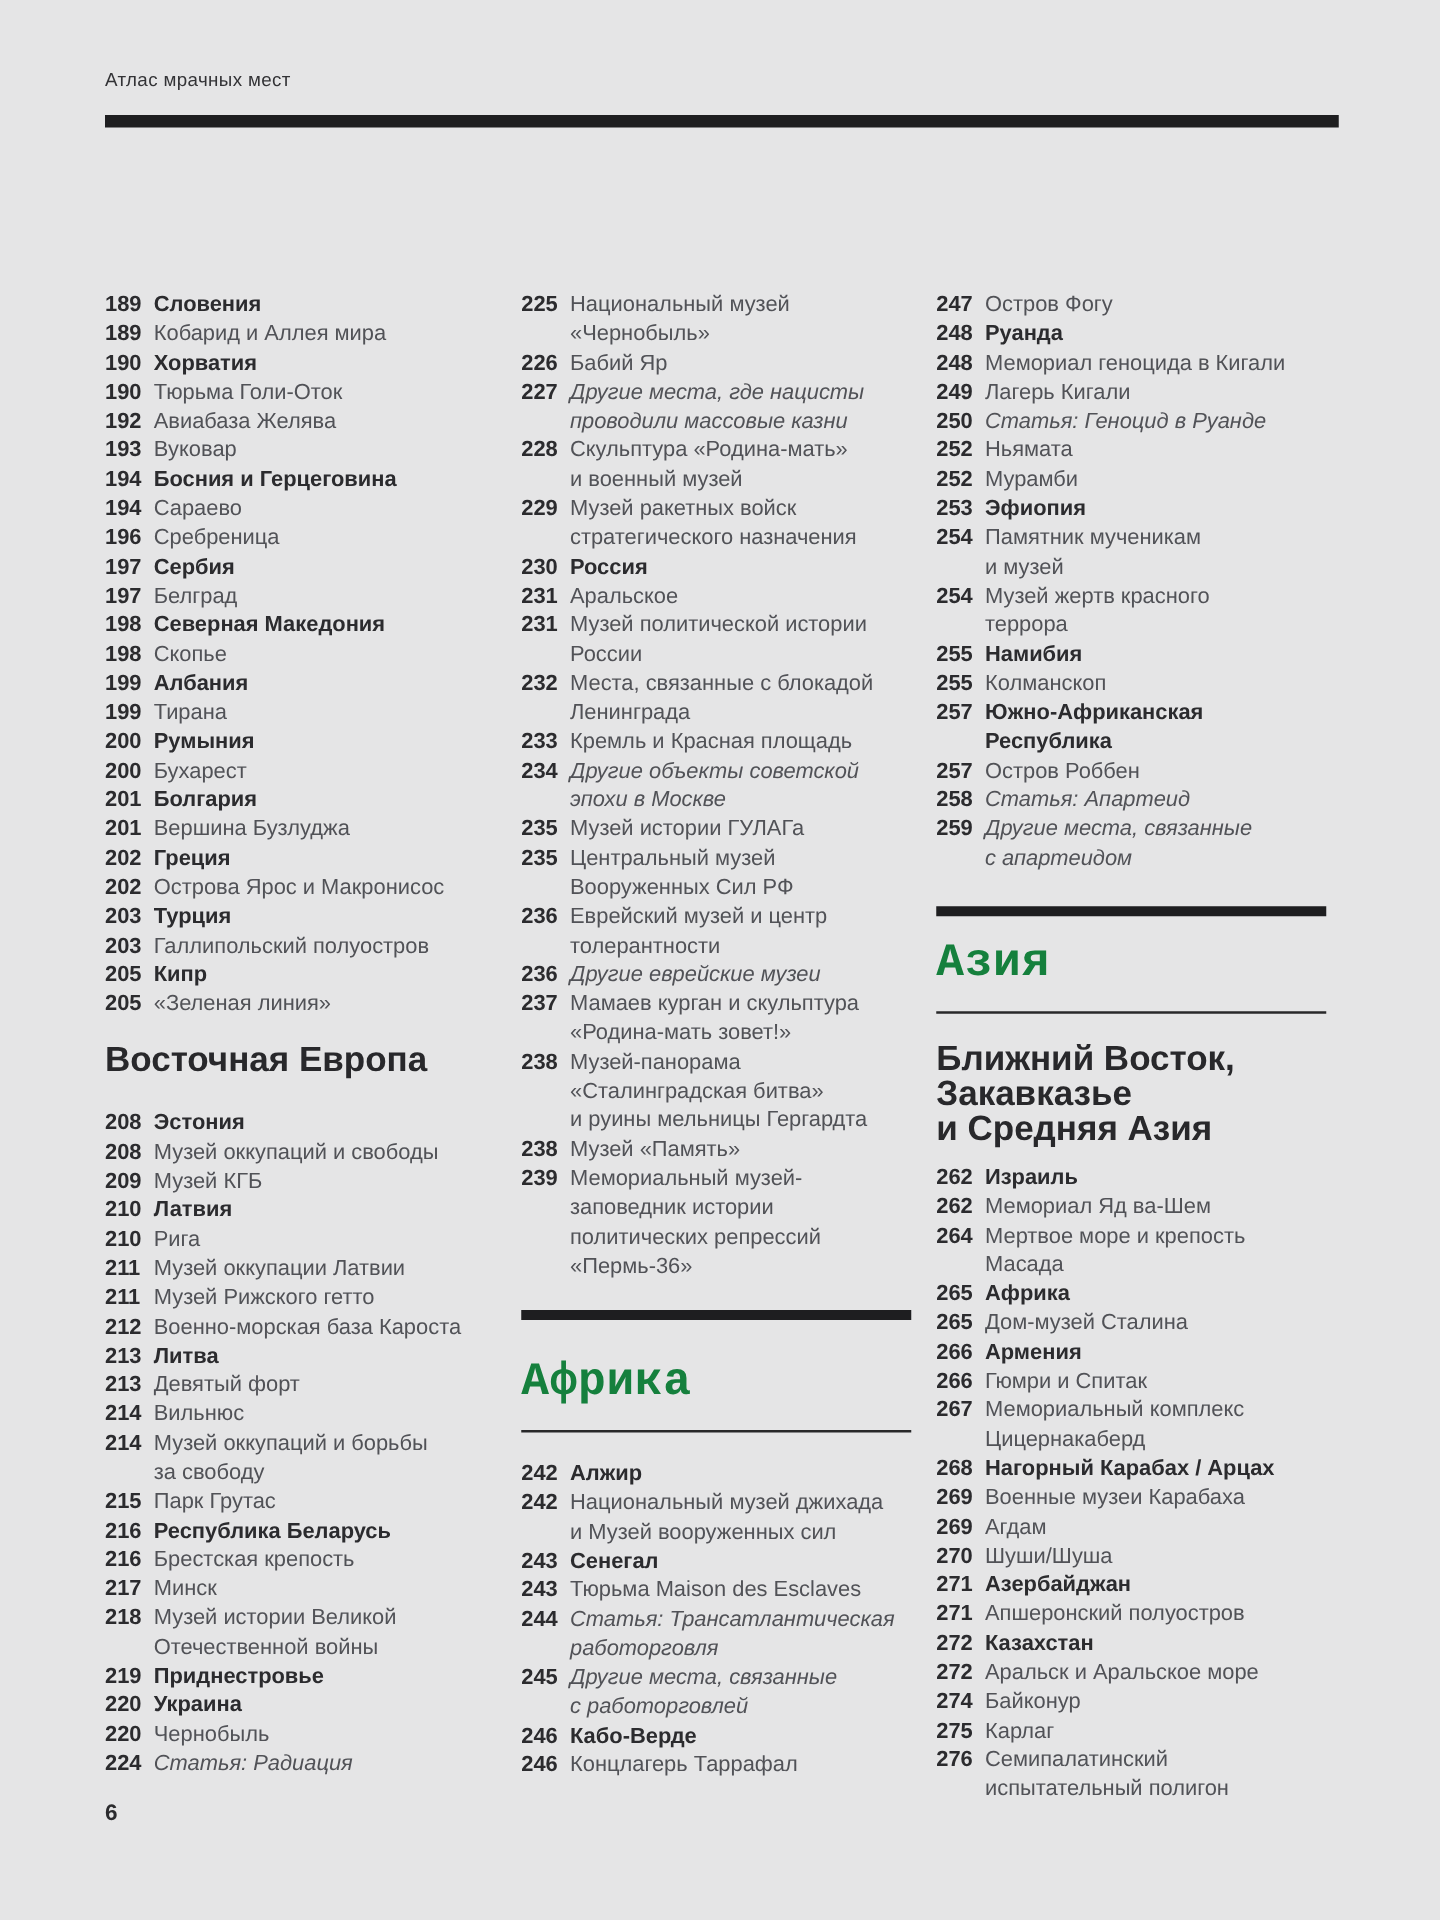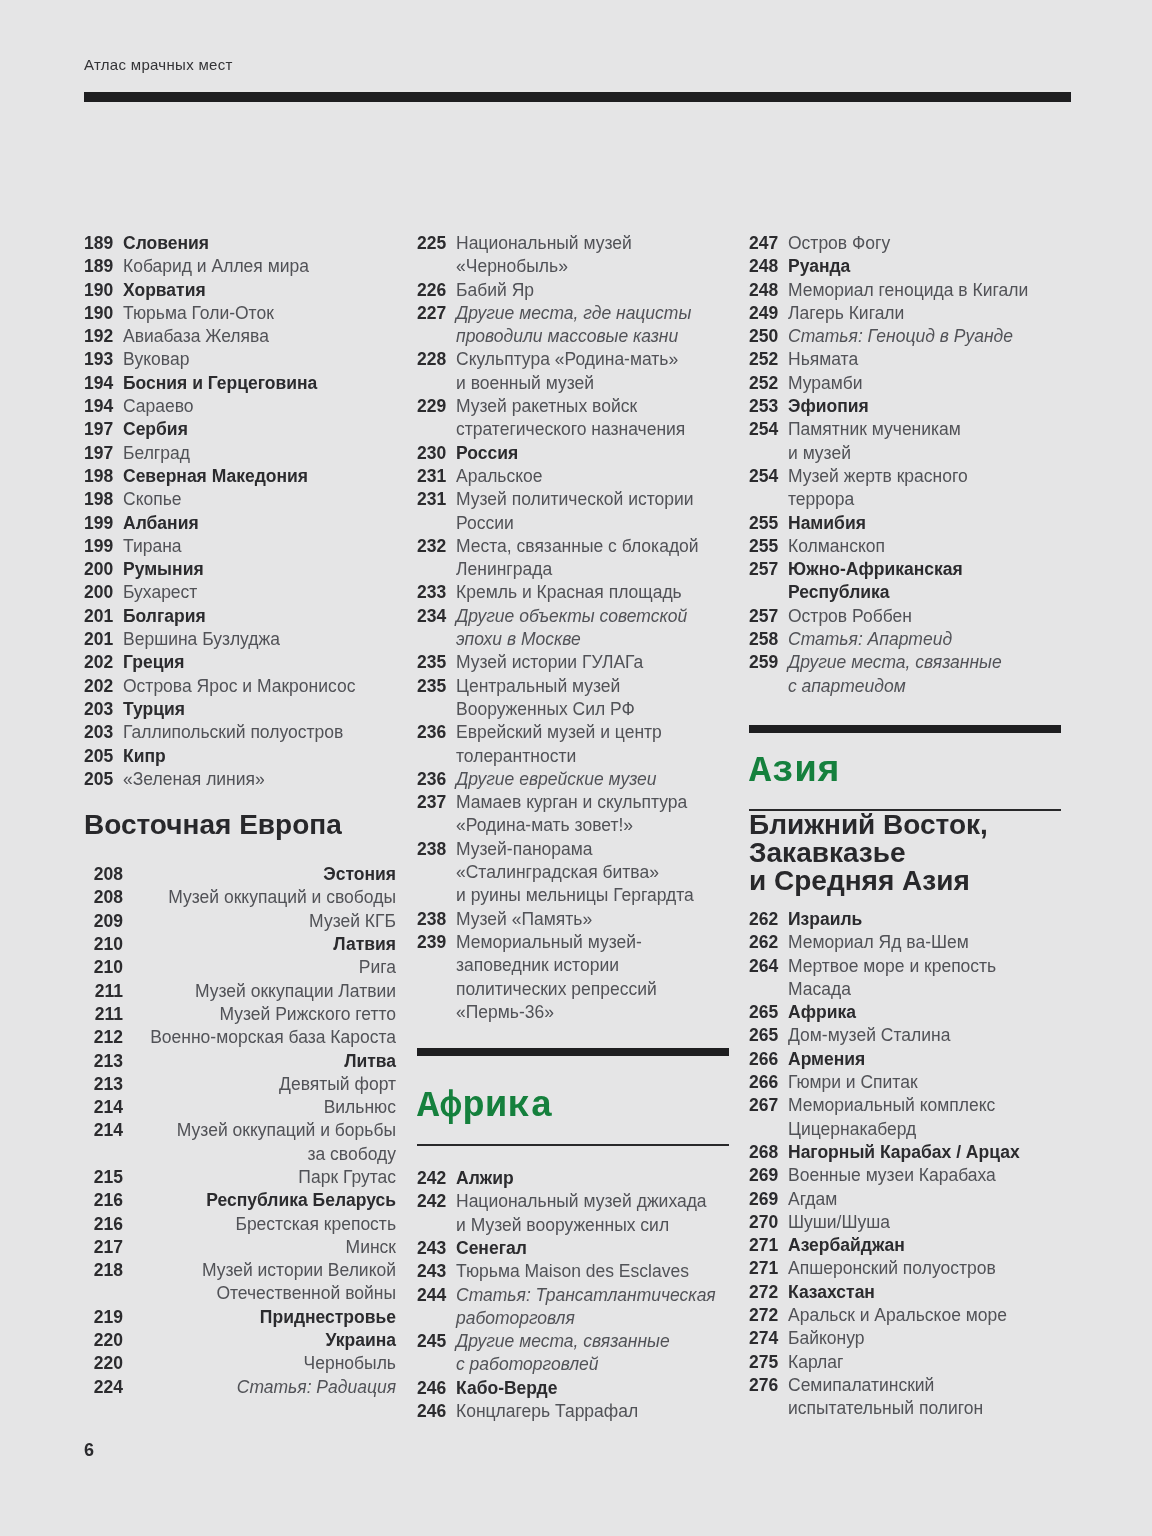--- a/index.html
+++ b/index.html
@@ -91,20 +91,24 @@
         <div class="row k-b">
           <span class="num">194</span>
           <span class="txt">Босния и Герцеговина</span>
         </div>
 
         <div class="row k-r">
           <span class="num">194</span>
           <span class="txt">Сараево</span>
         </div>
 
+        <div class="row k-r">
+          <span class="num">196</span>
+          <span class="txt">Сребреница</span>
+        </div>
 
         <div class="row k-b">
           <span class="num">197</span>
           <span class="txt">Сербия</span>
         </div>
 
         <div class="row k-r">
           <span class="num">197</span>
           <span class="txt">Белград</span>
         </div>
@@ -173,21 +177,21 @@
           <span class="num">205</span>
           <span class="txt">Кипр</span>
         </div>
 
         <div class="row k-r">
           <span class="num">205</span>
           <span class="txt">«Зеленая линия»</span>
         </div>
       </div>
     <h2 class="subhead" style="margin-top:20px;">Восточная Европа</h2>
-    <div class="toclist" style="margin-top:24px;text-align:right;">
+    <div class="toclist" style="margin-top:24px;">
 
         <div class="row k-b">
           <span class="num">208</span>
           <span class="txt">Эстония</span>
         </div>
 
         <div class="row k-r">
           <span class="num">208</span>
           <span class="txt">Музей оккупаций и свободы</span>
         </div>
@@ -513,21 +517,21 @@
         </div>
 
         <div class="row k-i">
           <span class="num">259</span>
           <span class="txt">Другие места, связанные<br>с апартеидом</span>
         </div>
       </div>
     <div class="bar" style="margin-top:27px;"></div>
     <h1 class="bighead" style="margin-top:16px;">Азия</h1>
     <div class="rule" style="margin-top:15px;"></div>
-    <h2 class="subhead" style="">
+    <h2 class="subhead" style="margin-top:22px;">
       <div>Ближний Восток, Закавказье</div>
       <div>и Средняя Азия</div>
     </h2>
     <div class="toclist" style="margin-top:13px;">
 
         <div class="row k-b">
           <span class="num">262</span>
           <span class="txt">Израиль</span>
         </div>
 

